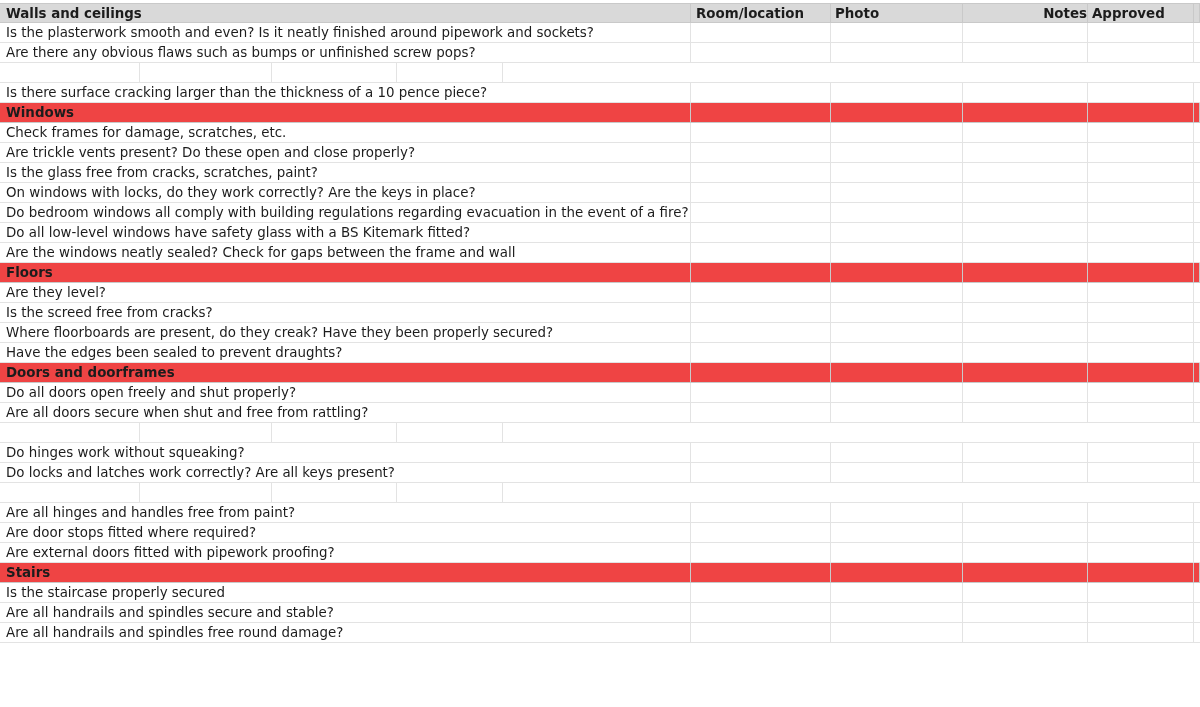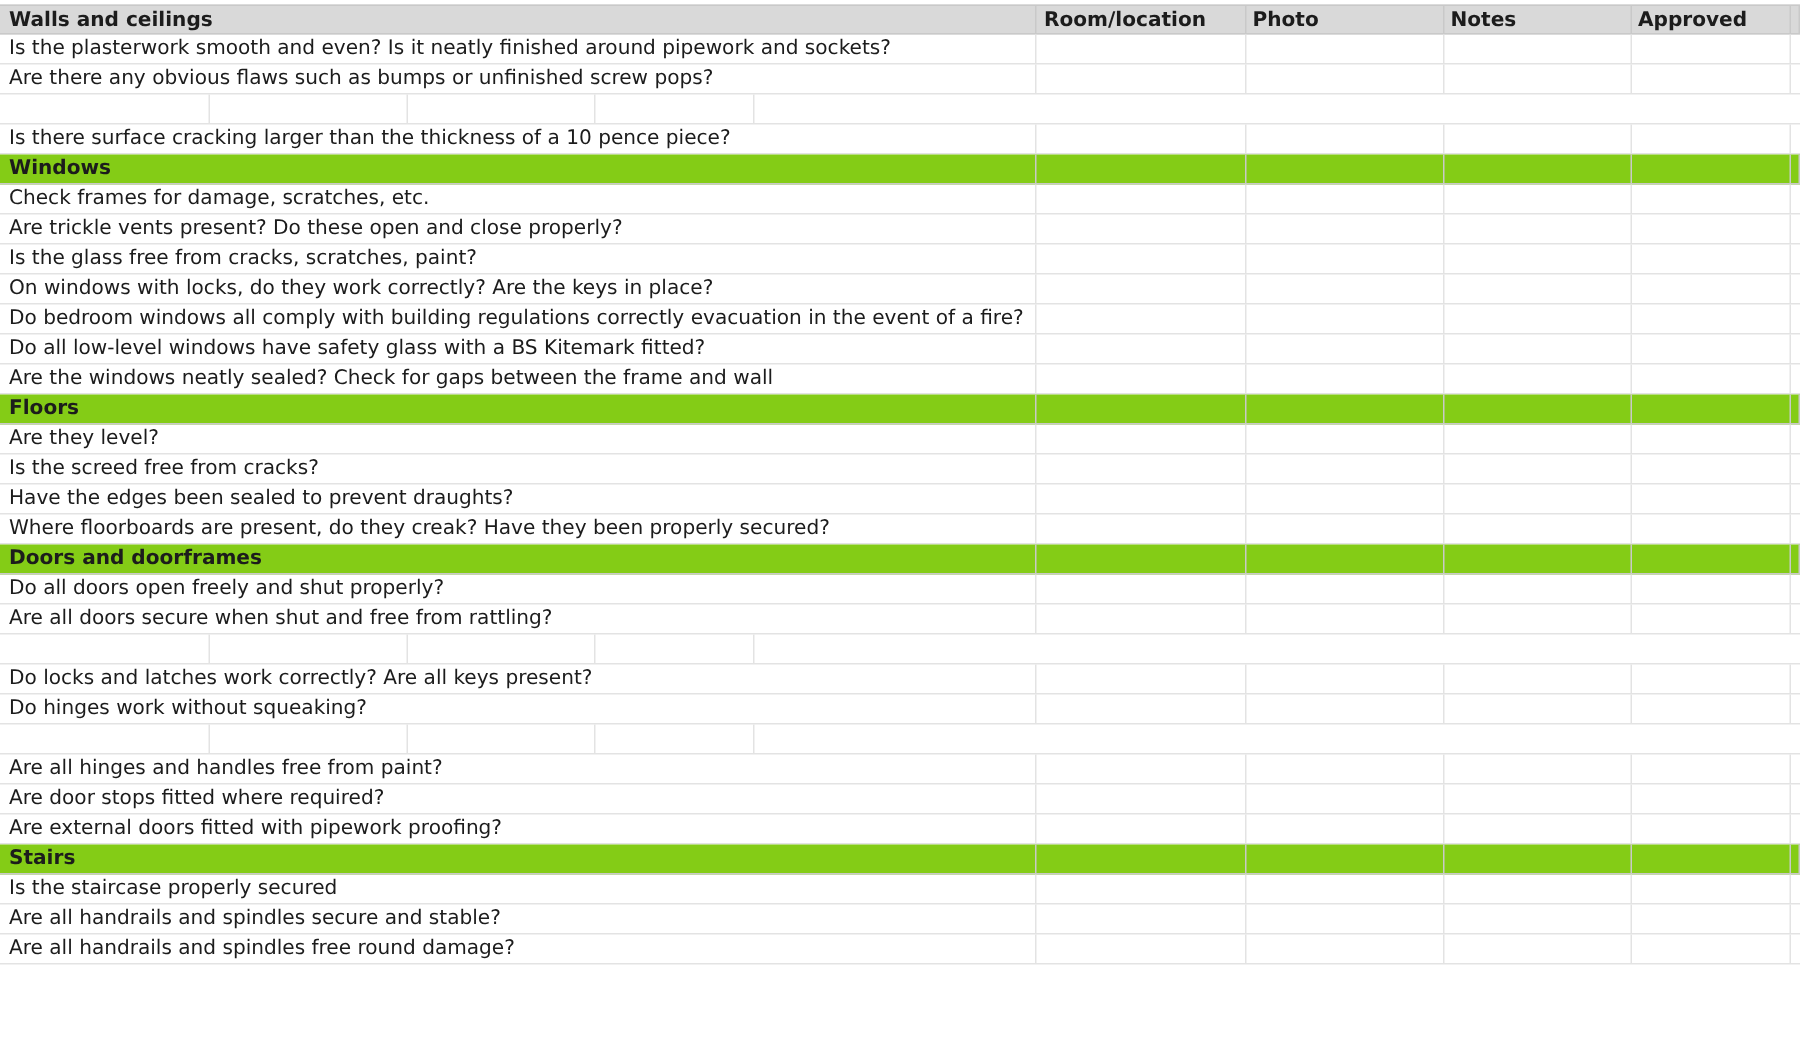--- a/index.html
+++ b/index.html
@@ -21,21 +21,21 @@
       top: 3px;
       width: 1200px;
     }
     .row {
       display: flex;
       height: 20px;
       box-sizing: border-box;
       border-bottom: 1px solid #e3e3e3;
     }
     .row.section {
-      background: #84cc16;
+      background: #ef4444;
       border-bottom: 1px solid #c9c9c9;
     }
     .row.header {
       background: #d9d9d9;
       border-top: 1px solid #c9c9c9;
       border-bottom: 1px solid #c9c9c9;
     }
     .cell {
       box-sizing: border-box;
       border-right: 1px solid #e3e3e3;
@@ -47,21 +47,21 @@
       overflow: visible;
       position: relative;
     }
     .row.section .cell, .row.header .cell {
       border-right: 1px solid #c9c9c9;
       font-weight: bold;
     }
     .c0 { width: 691px; }
     .c1 { width: 140px; padding-left: 5px; }
     .c2 { width: 132px; padding-left: 4px; }
-    .c3 { width: 125px; padding-left: 4px; }
+    .c3 { width: 125px; padding-left: 4px; text-align: right; }
     .c4 { width: 106px; padding-left: 4px; }
     .c5 { width: 6px; border-right: none; padding-left: 0; }
     .overflow-text {
       position: relative;
       z-index: 2;
     }
   </style>
 </head>
 <body>
 
@@ -140,21 +140,21 @@
       </div>
       <div class="row">
         <div class="cell c0"><span class="overflow-text">On windows with locks, do they work correctly? Are the keys in place?</span></div>
         <div class="cell c1"></div>
         <div class="cell c2"></div>
         <div class="cell c3"></div>
         <div class="cell c4"></div>
         <div class="cell c5"></div>
       </div>
       <div class="row">
-        <div class="cell c0"><span class="overflow-text">Do bedroom windows all comply with building regulations correctly evacuation in the event of a fire?</span></div>
+        <div class="cell c0"><span class="overflow-text">Do bedroom windows all comply with building regulations regarding evacuation in the event of a fire?</span></div>
         <div class="cell c1"></div>
         <div class="cell c2"></div>
         <div class="cell c3"></div>
         <div class="cell c4"></div>
         <div class="cell c5"></div>
       </div>
       <div class="row">
         <div class="cell c0"><span class="overflow-text">Do all low-level windows have safety glass with a BS Kitemark fitted?</span></div>
         <div class="cell c1"></div>
         <div class="cell c2"></div>
@@ -188,29 +188,29 @@
       </div>
       <div class="row">
         <div class="cell c0"><span class="overflow-text">Is the screed free from cracks?</span></div>
         <div class="cell c1"></div>
         <div class="cell c2"></div>
         <div class="cell c3"></div>
         <div class="cell c4"></div>
         <div class="cell c5"></div>
       </div>
       <div class="row">
+        <div class="cell c0"><span class="overflow-text">Where floorboards are present, do they creak? Have they been properly secured?</span></div>
+        <div class="cell c1"></div>
+        <div class="cell c2"></div>
+        <div class="cell c3"></div>
+        <div class="cell c4"></div>
+        <div class="cell c5"></div>
+      </div>
+      <div class="row">
         <div class="cell c0"><span class="overflow-text">Have the edges been sealed to prevent draughts?</span></div>
-        <div class="cell c1"></div>
-        <div class="cell c2"></div>
-        <div class="cell c3"></div>
-        <div class="cell c4"></div>
-        <div class="cell c5"></div>
-      </div>
-      <div class="row">
-        <div class="cell c0"><span class="overflow-text">Where floorboards are present, do they creak? Have they been properly secured?</span></div>
         <div class="cell c1"></div>
         <div class="cell c2"></div>
         <div class="cell c3"></div>
         <div class="cell c4"></div>
         <div class="cell c5"></div>
       </div>
       <div class="row section">
         <div class="cell c0"><span class="overflow-text">Doors and doorframes</span></div>
         <div class="cell c1"></div>
         <div class="cell c2"></div>
@@ -235,29 +235,29 @@
         <div class="cell c5"></div>
       </div>
       <div class="row">
         <div class="cell c1"></div>
         <div class="cell c2"></div>
         <div class="cell c3"></div>
         <div class="cell c4"></div>
         <div class="cell c5"></div>
       </div>
       <div class="row">
+        <div class="cell c0"><span class="overflow-text">Do hinges work without squeaking?</span></div>
+        <div class="cell c1"></div>
+        <div class="cell c2"></div>
+        <div class="cell c3"></div>
+        <div class="cell c4"></div>
+        <div class="cell c5"></div>
+      </div>
+      <div class="row">
         <div class="cell c0"><span class="overflow-text">Do locks and latches work correctly? Are all keys present?</span></div>
-        <div class="cell c1"></div>
-        <div class="cell c2"></div>
-        <div class="cell c3"></div>
-        <div class="cell c4"></div>
-        <div class="cell c5"></div>
-      </div>
-      <div class="row">
-        <div class="cell c0"><span class="overflow-text">Do hinges work without squeaking?</span></div>
         <div class="cell c1"></div>
         <div class="cell c2"></div>
         <div class="cell c3"></div>
         <div class="cell c4"></div>
         <div class="cell c5"></div>
       </div>
       <div class="row">
         <div class="cell c1"></div>
         <div class="cell c2"></div>
         <div class="cell c3"></div>

